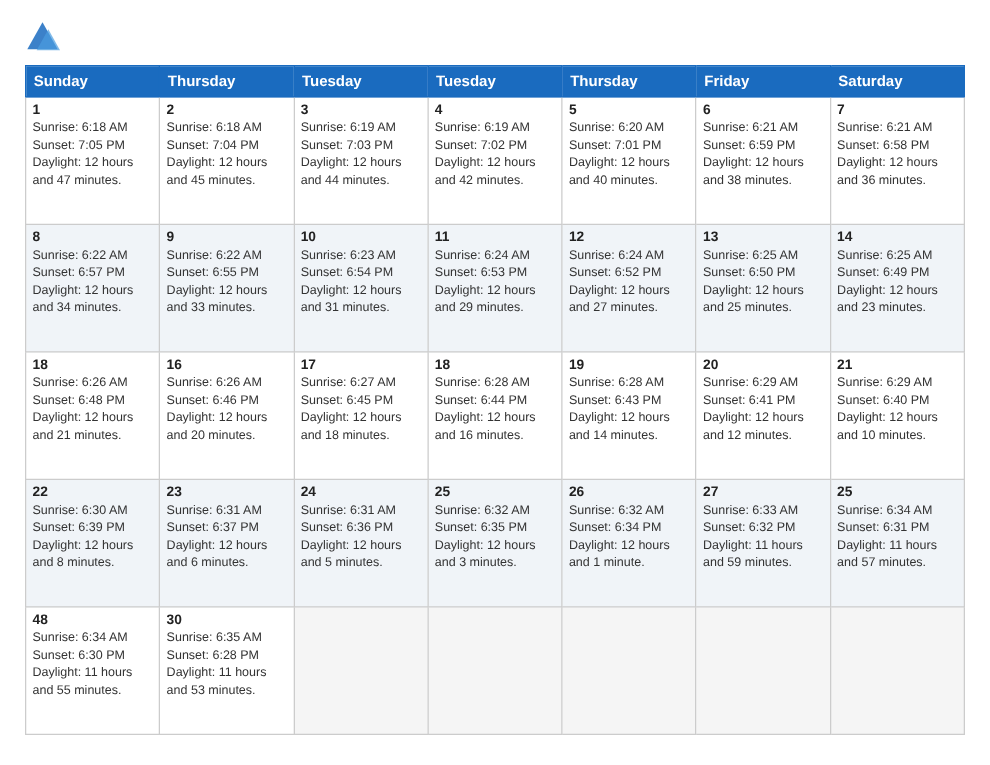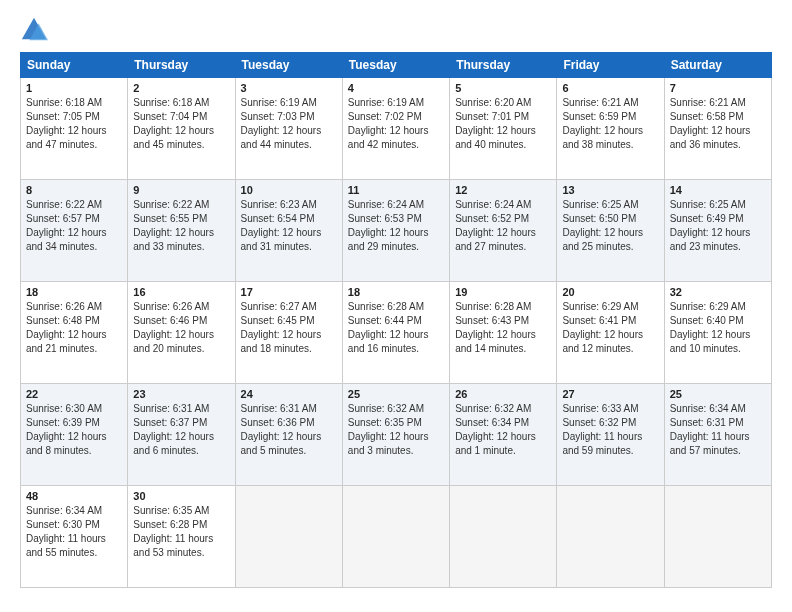--- a/index.html
+++ b/index.html
@@ -222,21 +222,21 @@
           </td>
           <td>
             <span class="day-num">19</span>
             <div class="day-info">Sunrise: 6:28 AM<br>Sunset: 6:43 PM<br>Daylight: 12 hours<br>and 14 minutes.</div>
           </td>
           <td>
             <span class="day-num">20</span>
             <div class="day-info">Sunrise: 6:29 AM<br>Sunset: 6:41 PM<br>Daylight: 12 hours<br>and 12 minutes.</div>
           </td>
           <td>
-            <span class="day-num">32</span>
+            <span class="day-num">21</span>
             <div class="day-info">Sunrise: 6:29 AM<br>Sunset: 6:40 PM<br>Daylight: 12 hours<br>and 10 minutes.</div>
           </td>
         </tr>
         <tr class="row-alt">
           <td>
             <span class="day-num">22</span>
             <div class="day-info">Sunrise: 6:30 AM<br>Sunset: 6:39 PM<br>Daylight: 12 hours<br>and 8 minutes.</div>
           </td>
           <td>
             <span class="day-num">23</span>

